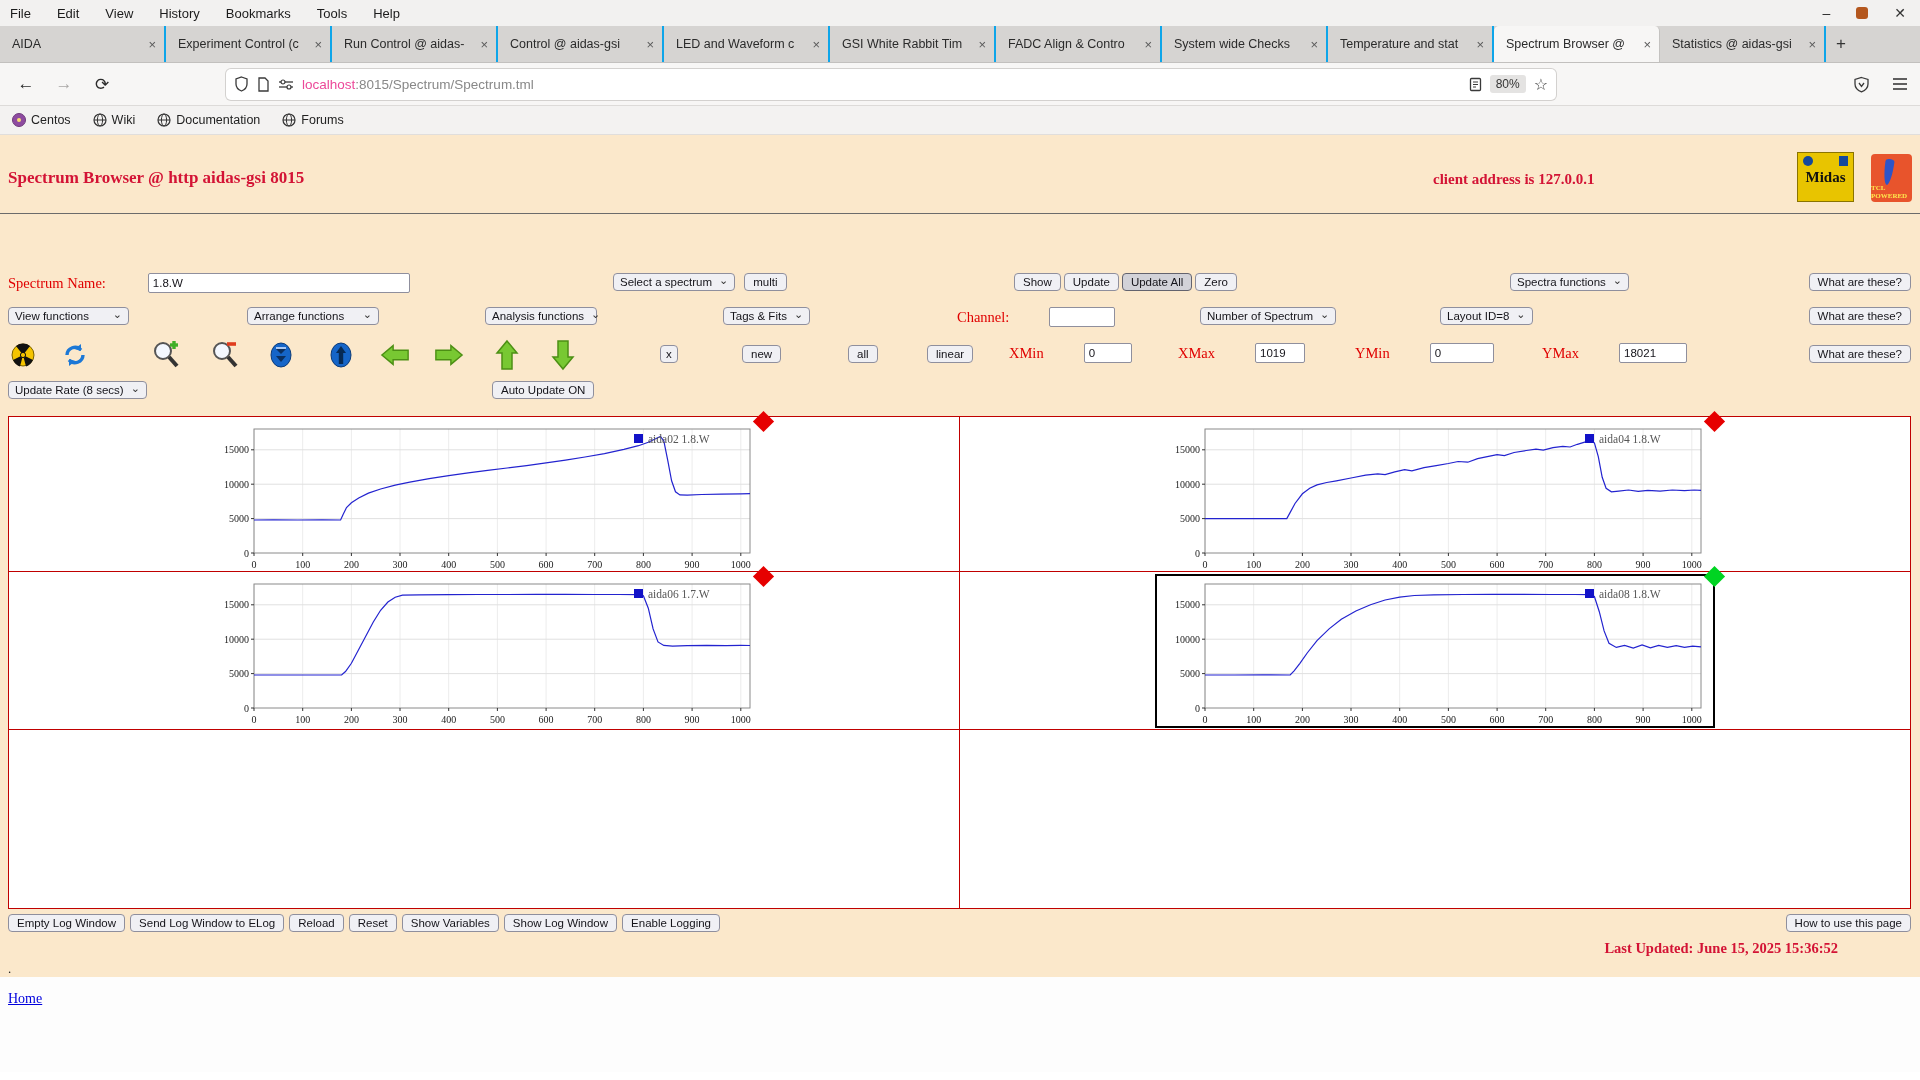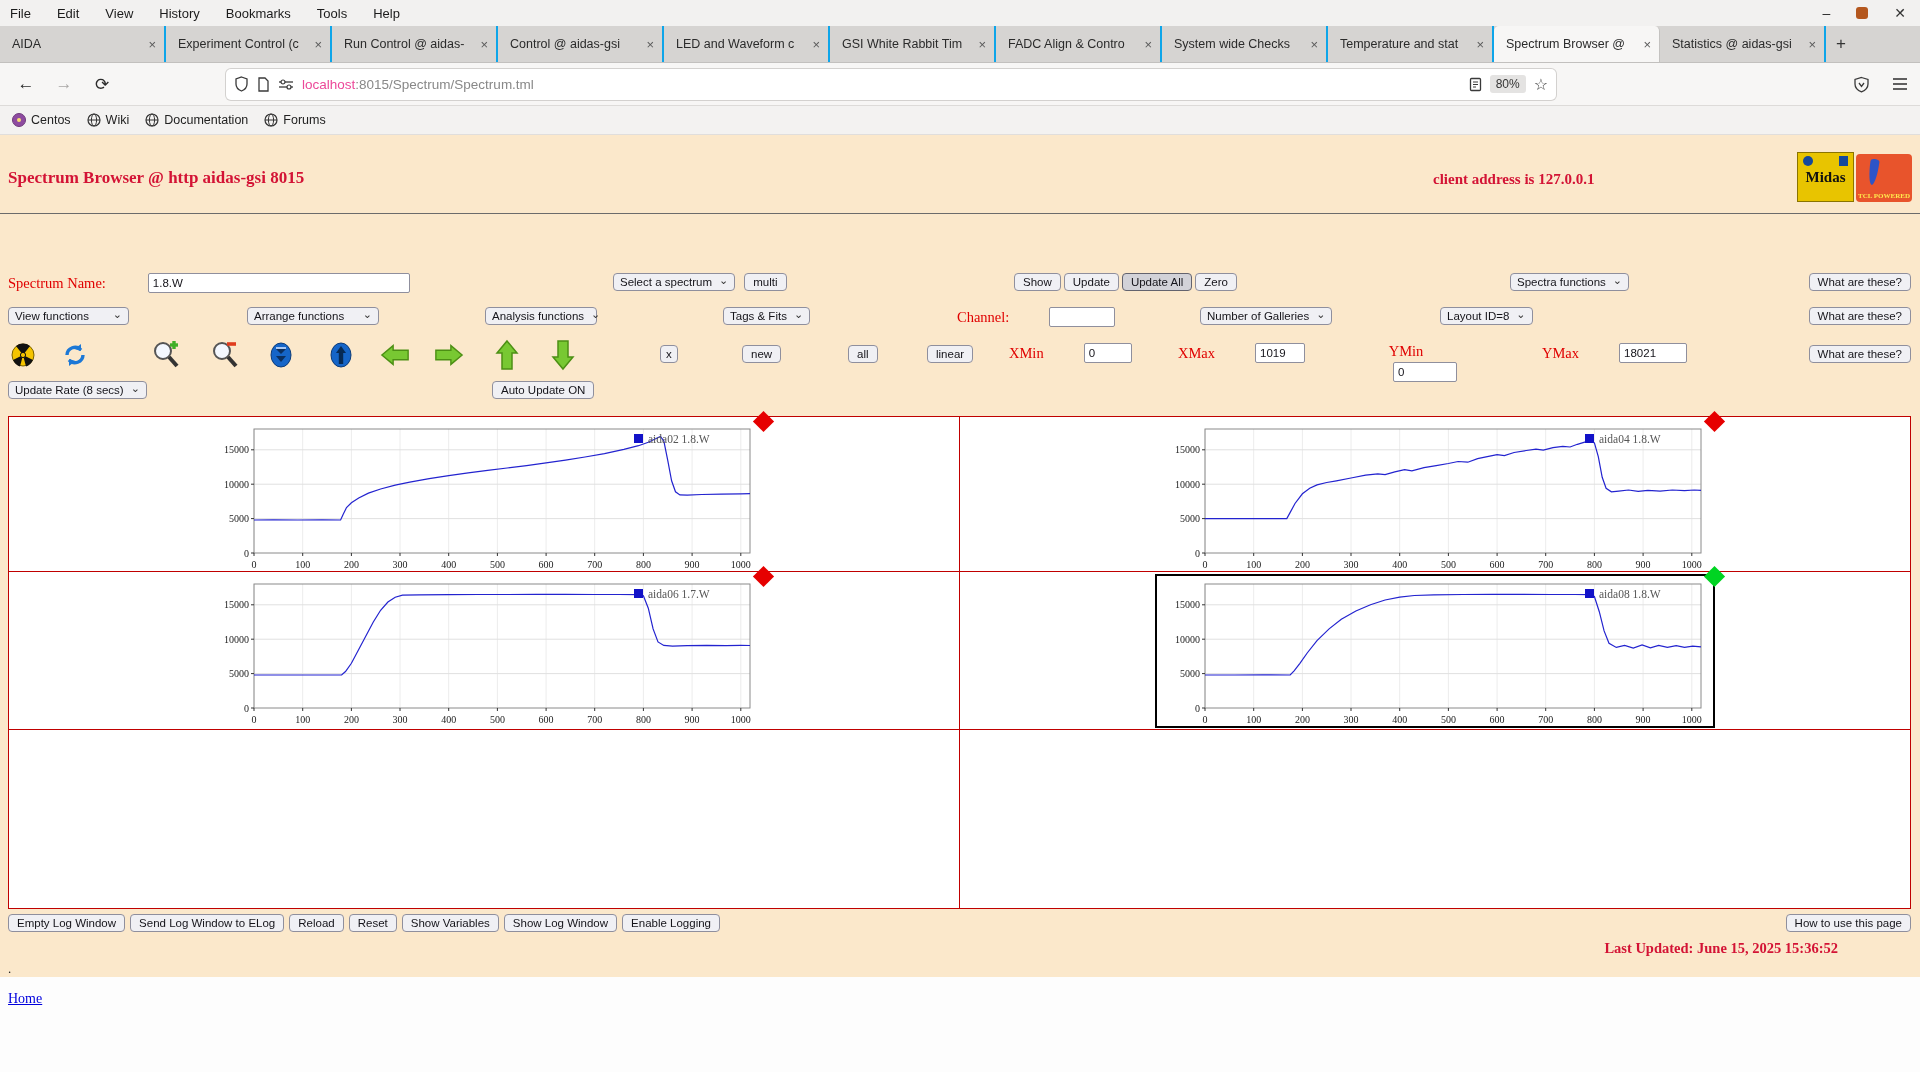--- a/index.html
+++ b/index.html
@@ -23,36 +23,36 @@
   .toolbar { height:43px; background:#f7f6f5; display:flex; align-items:center; padding:0 12px; gap:10px; border-bottom:1px solid #dddbd9; }
   .nav-icon { font-size:17px; color:#2b2b2b; width:28px; text-align:center; }
   .nav-icon.disabled { color:#a9a7a5; }
   .urlbar { margin-left:100px; width:1330px; height:31px; background:#ffffff; border-radius:5px; box-shadow:0 0 0 1px #d3d1cf; display:flex; align-items:center; padding:0 8px; gap:8px; }
   .url-text { flex:1 1 auto; font-size:13.5px; color:#888; }
   .url-text b { color:#ec4899; font-weight:normal; }
   .zoom-pill { background:#e4e3e2; border-radius:3px; font-size:12px; color:#333; padding:2px 6px; }
   .tb-right { margin-left:auto; display:flex; align-items:center; gap:22px; }
   .glyph { color:#3a3a3a; }
 
-  .bookmarksbar { height:29px; background:#f3f2f1; display:flex; align-items:center; padding-left:12px; gap:16px; border-bottom:1px solid #e0dedc; font-size:12.5px; color:#222; }
+  .bookmarksbar { height:29px; background:#f3f2f1; display:flex; align-items:center; padding-left:12px; gap:22px; border-bottom:1px solid #e0dedc; font-size:12.5px; color:#222; }
   .bookmark { display:flex; align-items:center; gap:5px; }
   .bm-globe { width:14px; height:14px; }
   .centos-dot { width:14px; height:14px; border-radius:50%; background:#8e4ba0; border:1px solid #6e3a7c; position:relative; }
   .centos-dot:after { content:""; position:absolute; left:4px; top:4px; width:4px; height:4px; background:#f7df72; border-radius:50%; }
 
   
   .page { position:relative; height:842px; background:#fbe8cb; font-family:"Liberation Serif", serif; }
   .abs { position:absolute; }
   .red { color:#e00000; }
   .title-red { color:#d31335; font-weight:bold; }
 
   .logo-midas { width:57px; height:50px; background:#e8c400; border:1px solid #8a7400; color:#111; font-family:"Liberation Serif",serif; font-weight:bold; font-size:15px; display:flex; align-items:center; justify-content:center; position:relative; }
   .logo-midas:before { content:""; position:absolute; top:3px; left:5px; width:10px; height:10px; border-radius:50%; background:#14489c; }
   .logo-midas:after { content:""; position:absolute; top:3px; right:5px; width:9px; height:10px; background:#14489c; }
-  .logo-tcl { width:56px; height:48px; background:#e8542c; border-radius:4px; color:#ffe94c; font-size:7px; font-weight:bold; display:flex; flex-direction:column; align-items:center; justify-content:flex-end; padding-bottom:2px; position:relative; }
+  .logo-tcl { width:41px; height:48px; background:#e8542c; border-radius:4px; color:#ffe94c; font-size:7px; font-weight:bold; display:flex; flex-direction:column; align-items:center; justify-content:flex-end; padding-bottom:2px; position:relative; }
   .logo-tcl:before { content:""; position:absolute; top:5px; left:13px; width:9px; height:26px; background:#2d54c8; border-radius:45% 55% 50% 50%/ 10% 10% 90% 90%; transform:rotate(8deg); }
 
   .hr { height:1px; background:#6b6b6b; width:100%; }
 
   
   .btn, .sel, .inp { font-family:"Liberation Sans", sans-serif; font-size:11.5px; color:#15141a; }
   .btn { background:#f0f0f4; border:1px solid #8f8f9d; border-radius:4px; padding:2px 8px; display:inline-flex; align-items:center; white-space:nowrap; }
   .btn.pressed { background:#d2d2d8; border-color:#63636e; }
   .sel { background:#f0f0f4; border:1px solid #8f8f9d; border-radius:4px; padding:2px 6px; display:inline-flex; align-items:center; gap:7px; white-space:nowrap; }
   .sel:after { content:"⌄"; font-size:11px; margin-top:-4px; color:#333; }
@@ -272,21 +272,21 @@
         <span class="sel">
           <span>Tags &amp; Fits</span>
         </span>
       </div>
     <div class="grp" style="left:957px; gap:2px;">
       <span class="lbl red">Channel:</span>
       <input class="inp" style="width: 66px;" value="">
     </div>
     <div class="grp" style="left:1200px;">
         <span class="sel">
-          <span>Number of Galleries</span>
+          <span>Number of Spectrum</span>
         </span>
       </div>
     <div class="grp" style="left:1440px;">
         <span class="sel">
           <span>Layout ID=8</span>
         </span>
       </div>
     <div class="grp" style="right:9px;">
         <span class="btn">What are these?</span>
       </div>
@@ -376,21 +376,21 @@
         <span class="btn">linear</span>
       </div>
     <div class="grp" style="left:1009px; top:3px; gap:2px;">
       <span class="lbl red">XMin</span>
       <input class="inp" style="width: 48px;" value="0">
     </div>
     <div class="grp" style="left:1178px; top:3px; gap:2px;">
       <span class="lbl red">XMax</span>
       <input class="inp" style="width: 50px;" value="1019">
     </div>
-    <div class="grp" style="left:1355px; top:3px; gap:2px;flex-direction:column;">
+    <div class="grp" style="left:1355px; top:3px; gap:2px;">
       <span class="lbl red">YMin</span>
       <input class="inp" style="width: 64px;" value="0">
     </div>
     <div class="grp" style="left:1542px; top:3px; gap:2px;">
       <span class="lbl red">YMax</span>
       <input class="inp" style="width: 68px;" value="18021">
     </div>
     <div class="grp" style="right:9px; top:5px;">
         <span class="btn">What are these?</span>
       </div>

